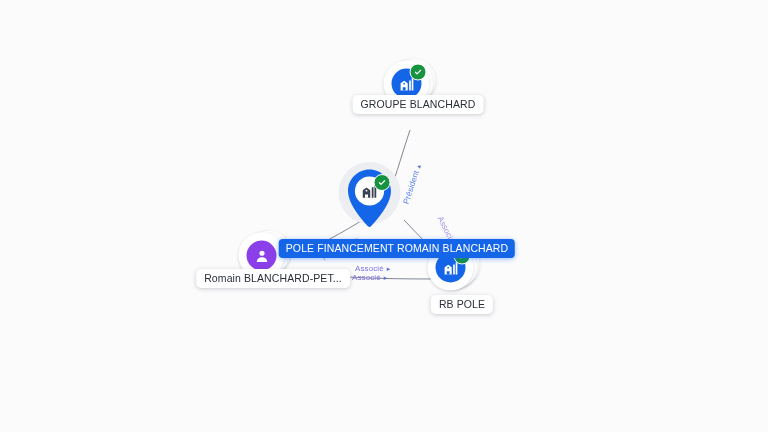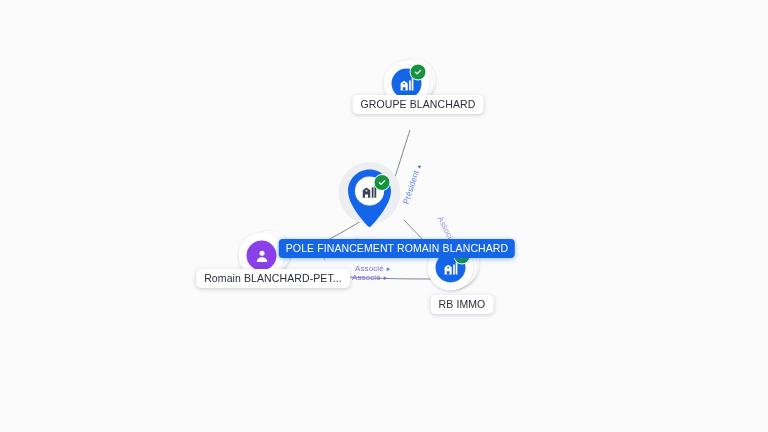--- a/index.html
+++ b/index.html
@@ -290,21 +290,21 @@
             <circle cx="8" cy="11.6" r="1.2" fill="#1565e8"></circle>
           </svg>
         </div>
         <div class="badge">
           <svg width="9" height="9" viewBox="0 0 24 24" aria-hidden="true">
             <path d="M5 12.6l4.4 4.4L19 7.4" fill="none" stroke="#ffffff" stroke-width="3.2" stroke-linecap="round" stroke-linejoin="round"></path>
           </svg>
         </div>
       </div>
     </div>
-    <div class="plate" style="left:0; top:16px;">RB IMMO</div>
+    <div class="plate" style="left:0; top:16px;">RB POLE</div>
   </div>
 
   <div class="node" style="left:384px; top:213px;">
     <div class="node-visual" style="left:0; top:0;">
       <div class="pin-wrap" style="margin:-28px 0 0 -29px;">
         <div class="pin-halo"></div>
         <svg class="pin-shape" viewBox="0 0 52 62">
           <path d="M26 2.5C14.1 2.5 4.5 12.1 4.5 24c0 14.6 18 33.2 20 35.3.8.9 2.2.9 3 0
                    2-2.1 20-20.7 20-35.3C47.5 12.1 37.9 2.5 26 2.5z" fill="#1565e8"></path>
           <circle cx="26" cy="24" r="14.6" fill="#ffffff"></circle>

